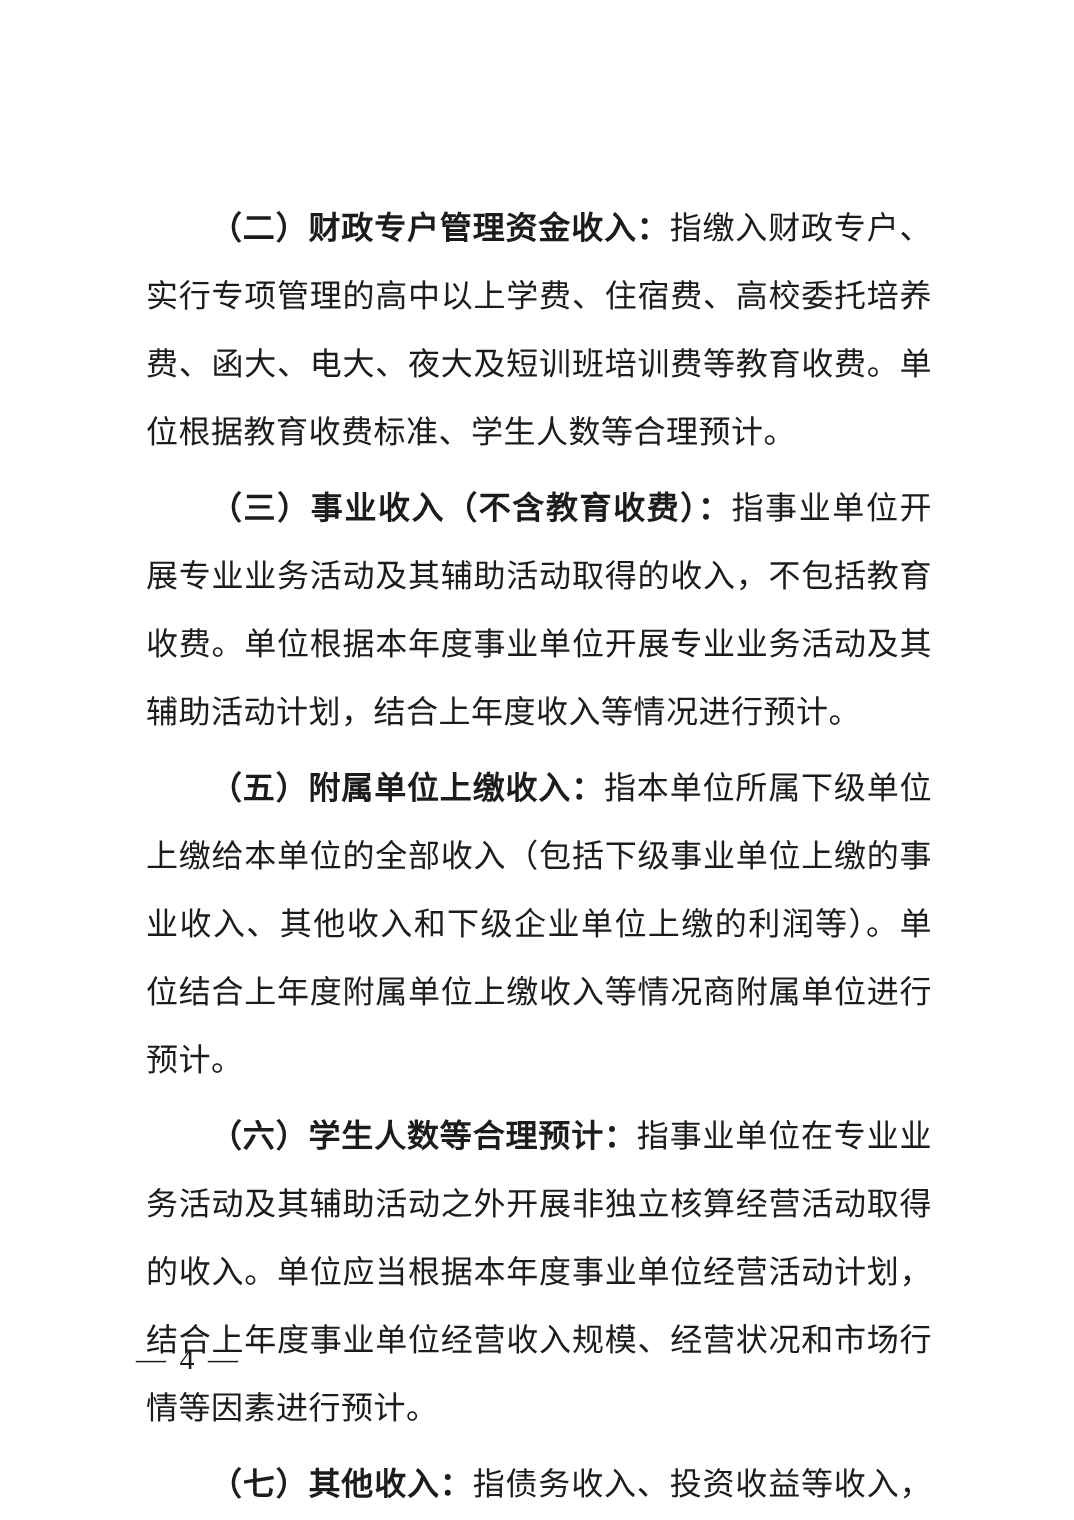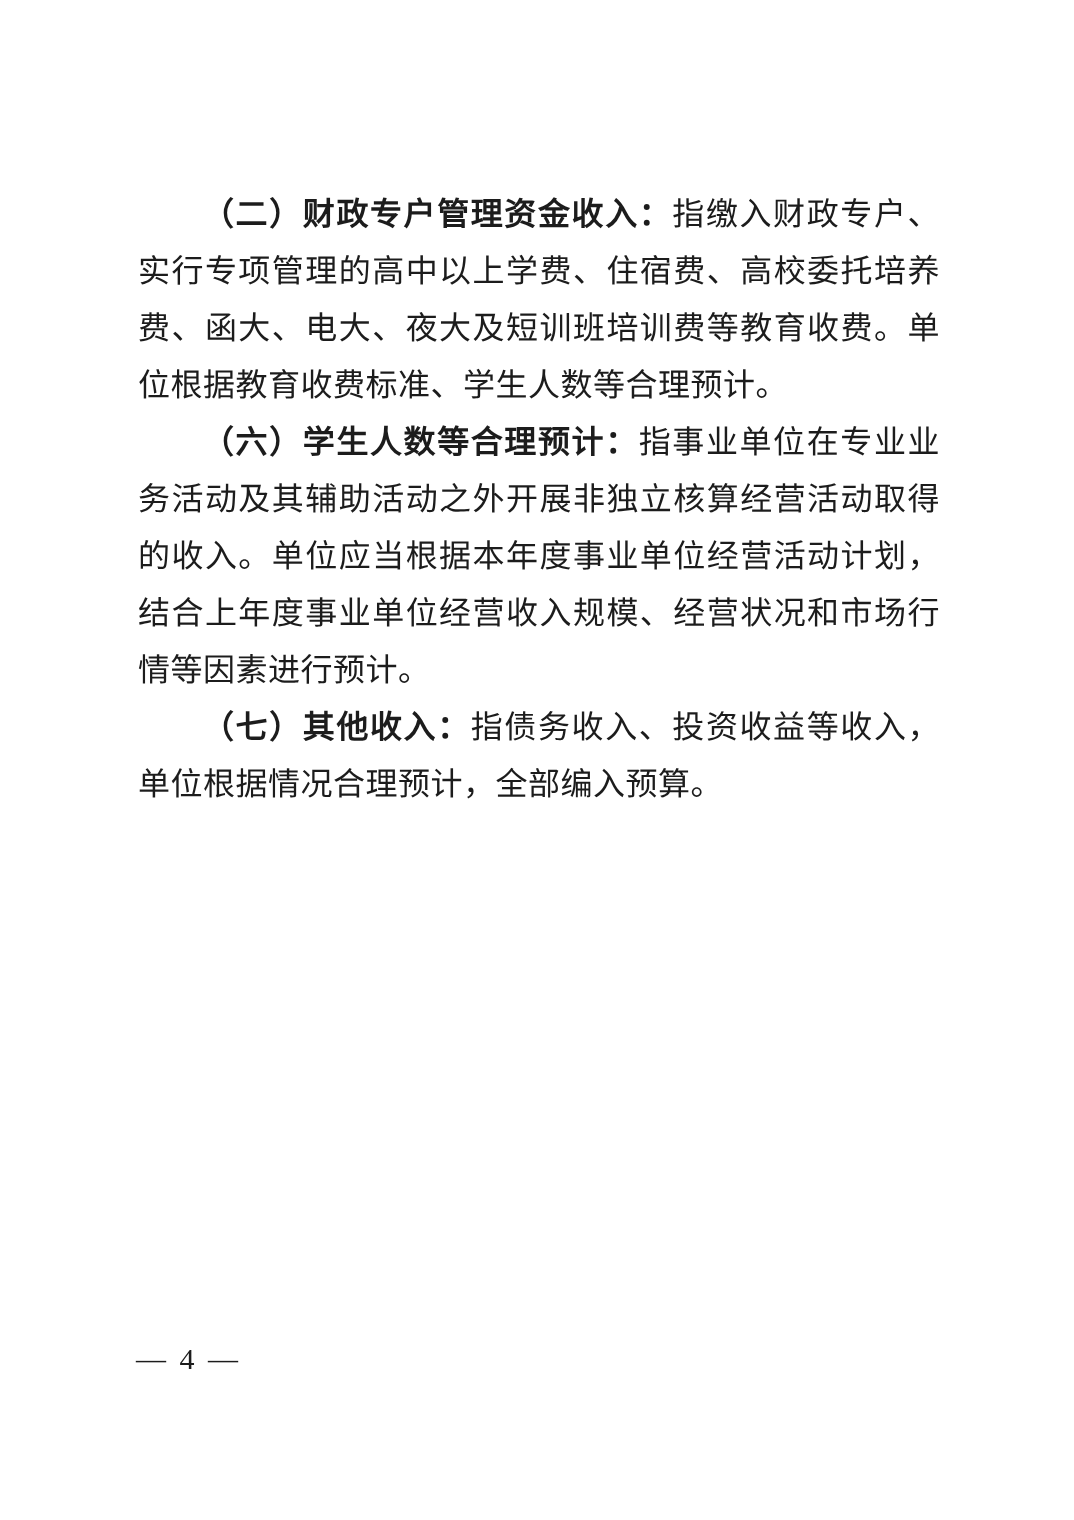--- a/index.html
+++ b/index.html
@@ -12,24 +12,24 @@
     font-family: "Liberation Serif", "DejaVu Serif", serif;
     color: #1c1c1c;
   }
   .content {
     position: absolute;
     left: 138px;
     top: 186px;
     width: 802px;
   }
   .para {
-    margin: 0;
+    margin: 8px;
     padding: 0;
     font-size: 32px;
-    line-height: 57px;
+    line-height: 68px;
     text-align: justify;
     text-justify: inter-ideograph;
     text-indent: 64px;
     letter-spacing: 0.5px;
   }
   .head {
     font-weight: 700;
   }
   .page-number {
     position: absolute;
@@ -39,17 +39,19 @@
     letter-spacing: 3px;
     color: #1c1c1c;
   }
 </style>
 </head>
 <body>
 
 <div class="page">
   <div class="content">
     <p class="para"><b class="head">（二）财政专户管理资金收入：</b><span>指缴入财政专户、实行专项管理的高中以上学费、住宿费、高校委托培养费、函大、电大、夜大及短训班培训费等教育收费。单位根据教育收费标准、学生人数等合理预计。</span></p>
+    <p class="para"><b class="head">（三）事业收入（不含教育收费）：</b><span>指事业单位开展专业业务活动及其辅助活动取得的收入，不包括教育收费。单位根据本年度事业单位开展专业业务活动及其辅助活动计划，结合上年度收入等情况进行预计。</span></p>
+    <p class="para"><b class="head">（五）附属单位上缴收入：</b><span>指本单位所属下级单位上缴给本单位的全部收入（包括下级事业单位上缴的事业收入、其他收入和下级企业单位上缴的利润等）。单位结合上年度附属单位上缴收入等情况商附属单位进行预计。</span></p>
     <p class="para"><b class="head">（六）学生人数等合理预计：</b><span>指事业单位在专业业务活动及其辅助活动之外开展非独立核算经营活动取得的收入。单位应当根据本年度事业单位经营活动计划，结合上年度事业单位经营收入规模、经营状况和市场行情等因素进行预计。</span></p>
     <p class="para"><b class="head">（七）其他收入：</b><span>指债务收入、投资收益等收入，单位根据情况合理预计，全部编入预算。</span></p>
   </div>
   <div class="page-number">— 4 —</div>
 </div>
 
 </body></html>

